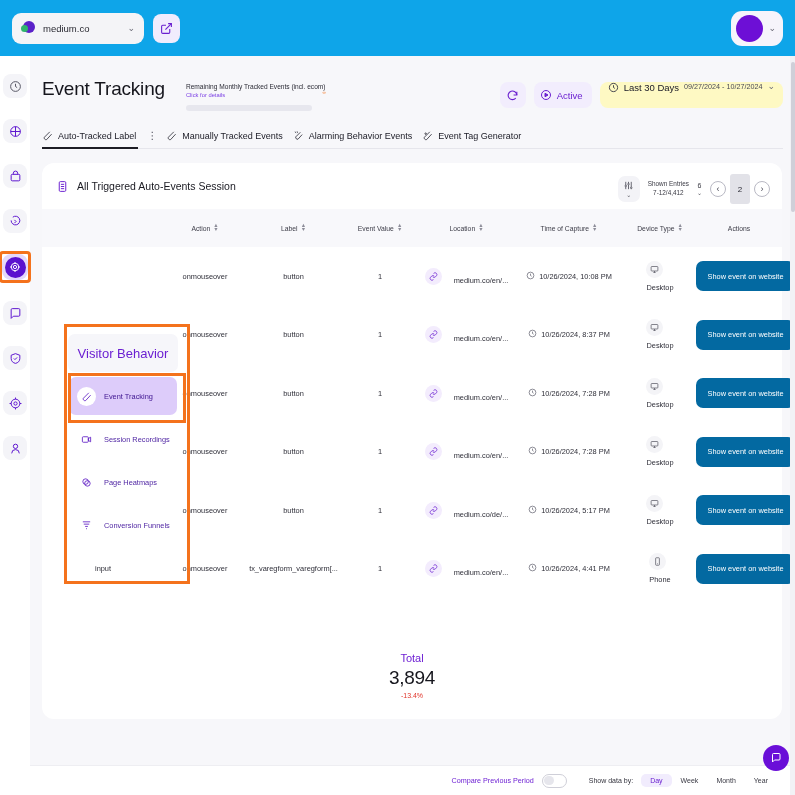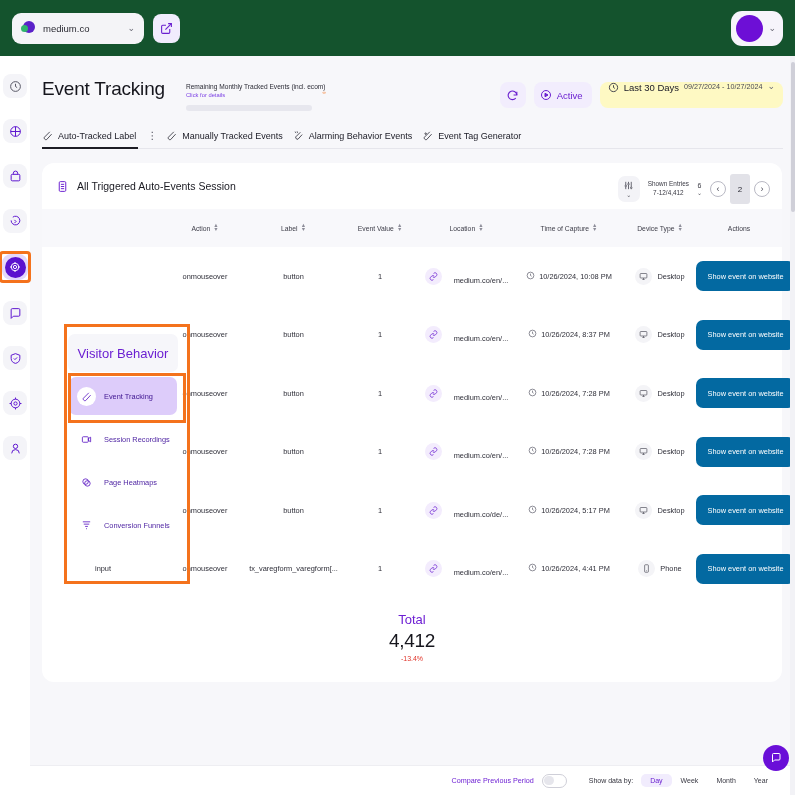--- a/index.html
+++ b/index.html
@@ -7,21 +7,21 @@
     width: 795px; height: 795px;
     font-family: "Liberation Sans", sans-serif;
     background: #ffffff;
     overflow: hidden;
   }
   .app { position: relative; width: 795px; height: 795px; background: #f7f7fa; }
 
   
   .topbar {
     position: absolute; top: 0; left: 0; width: 795px; height: 56px;
-    background: #14532d; display: flex; align-items: center; padding: 15px 12px;
+    background: #0ea5e9; display: flex; align-items: center; padding: 15px 12px;
     z-index: 40;
   }
   .site-select {
     display: flex; align-items: center; gap: 8px;
     background: #f4f4f7; border-radius: 9px;
     height: 31px; width: 132px; padding: 0 9px;
   }
   .site-globe { width: 14px; height: 14px; position: relative; flex: 0 0 auto; }
   .site-globe .g1 {
     position: absolute; left: 2px; top: 0; width: 12px; height: 12px;
@@ -172,35 +172,35 @@
   table.tbl td { font-size: 7.4px; color: #2e2e38; text-align: center; vertical-align: middle; }
   td.c-behavior { font-size: 7.4px; color: #2e2e38; }
   td.c-value { color: #b0b0bb; }
   .loc-cell { display: inline-flex; align-items: flex-end; gap: 12px; }
   .loc-ic {
     width: 17px; height: 17px; border-radius: 50%; background: #f3ecfd;
     display: flex; align-items: center; justify-content: center;
   }
   .loc-ic svg { width: 9px; height: 9px; }
   .time-cell { display: inline-flex; align-items: center; gap: 4px; }
-  .dev-cell { display: inline-flex; align-items: center; gap: 5px; }
+  .dev-cell { display: inline-flex; gap: 5px; flex-direction: column; }
   .dev-ic {
     width: 17px; height: 17px; border-radius: 50%; background: #f4f4f7;
     display: flex; align-items: center; justify-content: center;
   }
   .dev-ic svg { width: 9px; height: 9px; }
   .show-btn {
     display: inline-flex; align-items: center; justify-content: center;
     width: 99px; height: 30px; border-radius: 7px; background: #0369a1;
     color: #ffffff; font-size: 7.4px; white-space: nowrap;
   }
 
   
   .total-block { text-align: center; padding: 14px 0 12px 0; }
-  .total-lbl { font-size: 13px; color: #6d1fd3; }
+  .total-lbl { font-size: 11px; color: #6d1fd3; margin-top: 40px; }
   .total-val { font-size: 19px; color: #16161d; margin-top: 3px; letter-spacing: -.3px; }
   .total-delta { font-size: 7px; color: #e0342a; margin-top: 3px; }
 
   
   .bottombar {
     position: absolute; left: 0; bottom: 0; width: 765px; height: 30px;
     background: #ffffff; display: flex; align-items: center; justify-content: flex-end;
     gap: 8px; padding-right: 18px; border-top: 1px solid #eeeef2;
   }
   .cmp-lbl { font-size: 7.2px; color: #6d1fd3; }
@@ -721,21 +721,21 @@
                   </span>
                   <span>Phone</span>
                 </span></td>
               <td><span class="show-btn">Show event on website</span></td>
             </tr>
           </tbody>
       </table>
 
       <div class="total-block">
         <div class="total-lbl">Total</div>
-        <div class="total-val">4,412</div>
+        <div class="total-val">3,894</div>
         <div class="total-delta">-13.4%</div>
       </div>
     </div>
 
     <div class="bottombar">
       <span class="cmp-lbl">Compare Previous Period</span>
       <div class="toggle">
         <div class="knob"></div>
       </div>
       <span class="showby-lbl">Show data by:</span>

